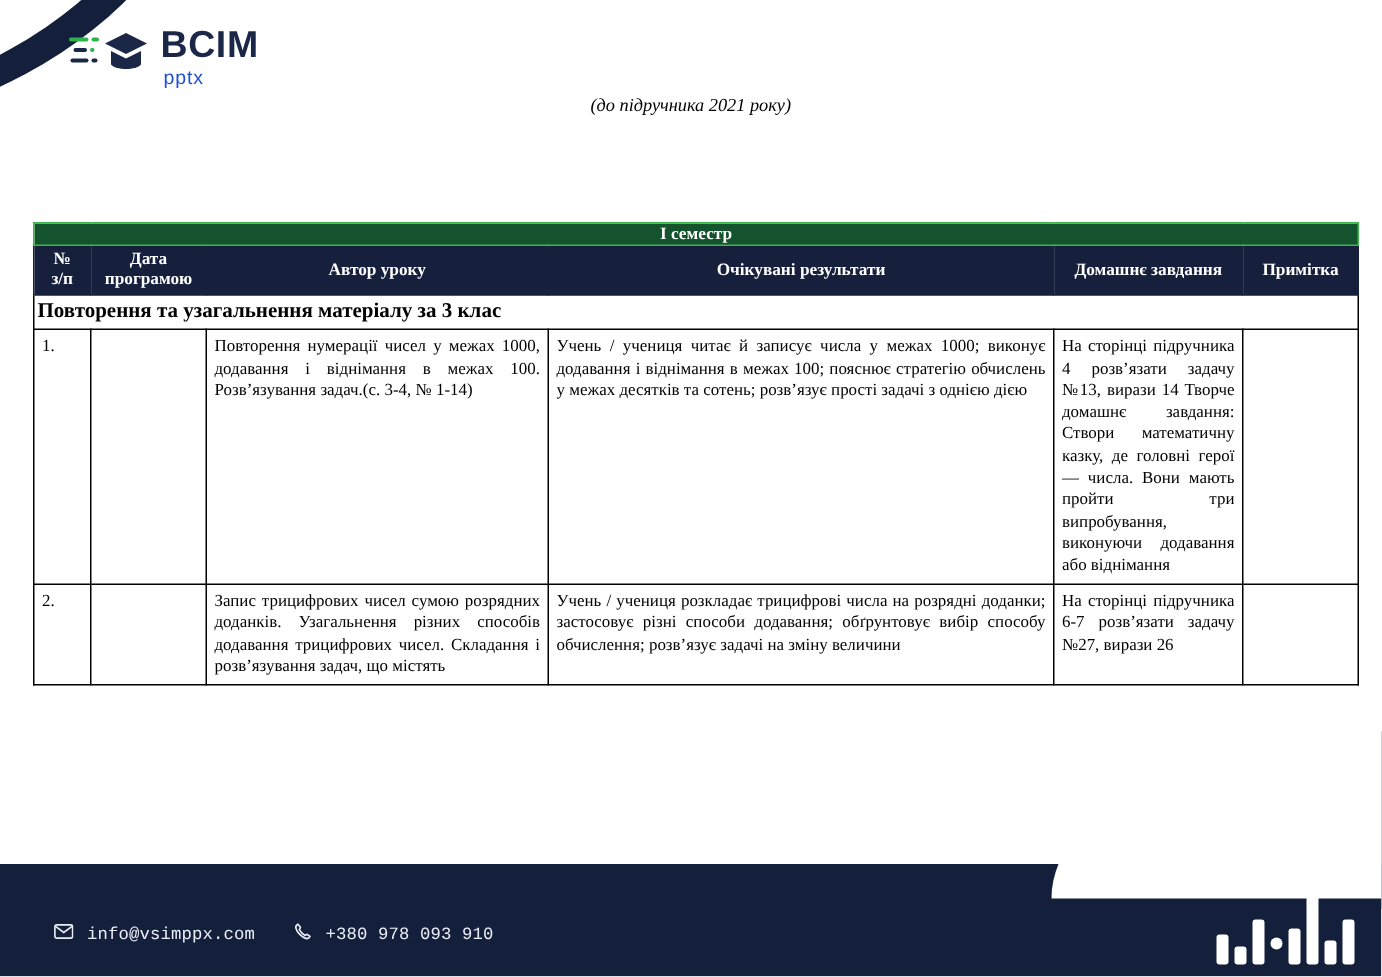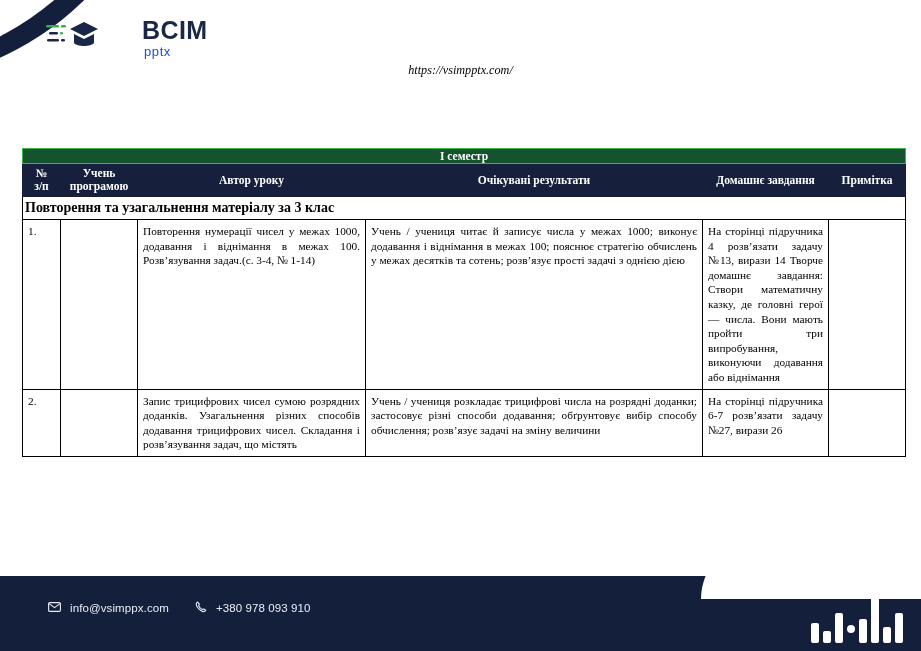--- a/index.html
+++ b/index.html
@@ -47,29 +47,28 @@
     z-index: 1;
   }
   .footer-curve-hi {
     position: absolute; right: -30px; bottom: 52px;
     width: 250px; height: 120px;
     background: #ffffff;
     border-top-left-radius: 100% 100%;
     z-index: 1;
   }
   .footer-contact {
-    position: absolute; left: 36px; bottom: 36px;
+    position: absolute; left: 36px; bottom: 20px;
     z-index: 6;
     display: flex; align-items: center; gap: 9px;
     color: #e9eef6;
-    font-family: Liberation Sans, sans-serif;
+    font-family: Liberation Mono, monospace;
     font-size: 11.5px;
     letter-spacing: .1px;
     white-space: nowrap;
-    margin-left: 12px;
   }
   .footer-contact .sep { display: inline-block; width: 8px; }
   .ficon { display: inline-block; vertical-align: middle; }
 
   
   .bars {
     position: absolute; right: 18px; bottom: 8px;
     z-index: 7;
     display: flex; align-items: flex-end; gap: 4px; height: 50px;
   }
@@ -77,21 +76,20 @@
 
   
   .logo {
     position: absolute; left: 46px; top: 18px;
     z-index: 5;
     display: flex; align-items: center; gap: 9px;
   }
   .logo-text {
     font-family: "Liberation Sans", sans-serif;
     line-height: 1;
-    margin-left: 35px;
   }
   .logo-text .b1 {
     display: block;
     font-size: 25px; font-weight: 700; color: #1b2746;
     letter-spacing: .4px;
   }
   .logo-text .b2 {
     display: block;
     font-size: 13px; color: #1d4ed8;
     letter-spacing: .6px; margin-top: 2px; margin-left: 2px;
@@ -191,21 +189,21 @@
         <path d="M28 15 L28 24 C31 28 45 28 48 24 L48 15 L38 20 Z" fill="#1b2746"></path>
       </svg>
     </span>
     <span class="logo-text">
       <span class="b1">BCIM</span>
       <span class="b2">pptx</span>
     </span>
   </div>
 
   <div class="title-block">
-    <div class="title-sub">https://vsimpptx.com/</div>
+    <div class="title-sub">(до підручника 2021 року)</div>
   </div>
 
   <div class="tbl-wrap">
     <table class="ktp">
       <colgroup>
         <col style="width:38px">
         <col style="width:77px">
         <col style="width:228px">
         <col style="width:337px">
         <col style="width:126px">
@@ -214,21 +212,21 @@
       <tbody>
         <tr class="semester">
           <td colspan="6">I семестр</td>
         </tr>
         <tr class="colhead">
           <th>
             <span>№</span><br>
             <span>з/п</span>
           </th>
           <th>
-            <span>Учень</span><br>
+            <span>Дата</span><br>
             <span>програмою</span>
           </th>
           <th>Автор уроку</th>
           <th>Очікувані результати</th>
           <th>Домашнє завдання</th>
           <th>Примітка</th>
         </tr>
         <tr class="section">
           <td colspan="6">Повторення та узагальнення  матеріалу за 3 клас</td>
         </tr>

